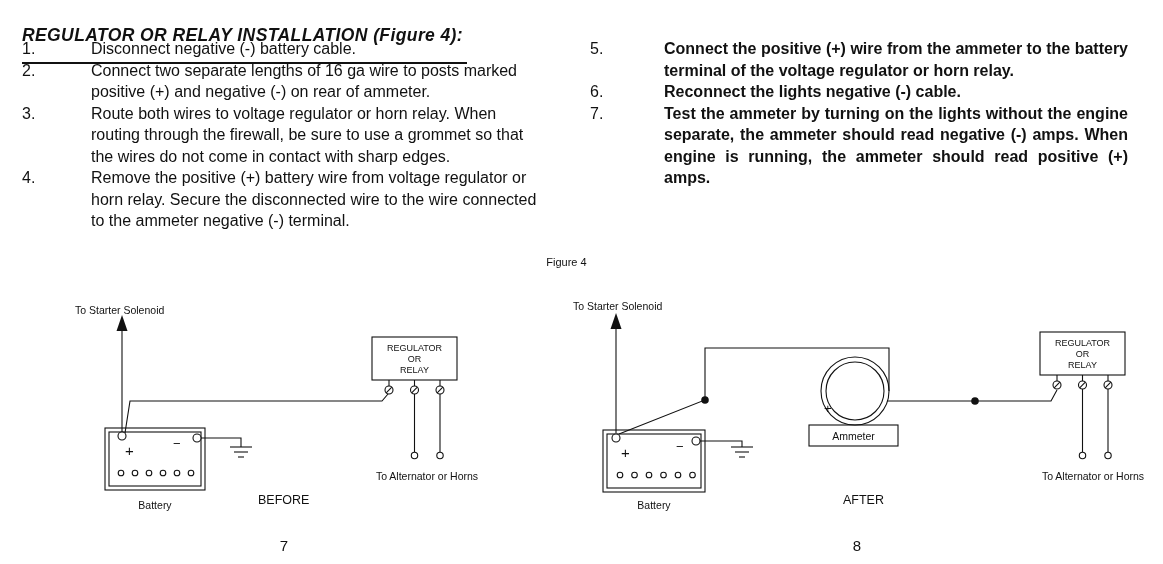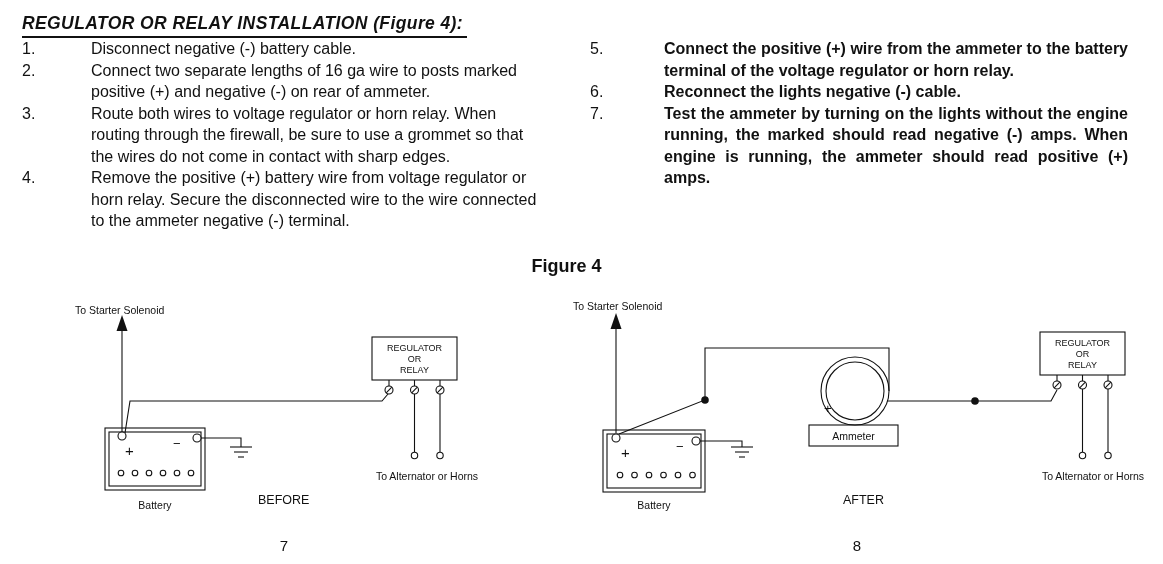--- a/index.html
+++ b/index.html
@@ -1,29 +1,29 @@
 <!DOCTYPE html>
 <html style="--ink: #111111; --paper: #ffffff;"><head>
 <meta charset="utf-8">
 <style>
   html,body{margin:0;padding:0;background:#fff;}
   .page{position:relative;width:1163px;height:564px;background:var(--paper,#ffffff);
         color:var(--ink,#111111);font-family:"Liberation Sans",sans-serif;overflow:hidden;}
-  .title{position:absolute;left:22px;top:13px;font-size:17.5px;font-weight:bold;font-style:italic;
-         letter-spacing:.4px;border-bottom:2px solid var(--ink,#111);padding:0 4px 2px 0;}
+  .title{position:absolute;left:22px;top:25px;font-size:17.5px;font-weight:bold;font-style:italic;
+         letter-spacing:.4px;border-bottom:2px solid var(--ink,#111);padding:0 4px 16px 0;}
   .col{position:absolute;top:38px;}
   .col-left{left:22px;width:523px;}
   .col-right{left:590px;width:538px;}
   .li{display:flex;font-size:16px;line-height:21.5px;}
   .num{flex:none;width:33px;}
   .col-right .num{width:38px;}
   .txt{flex:1;margin-left:36px;}
   .col-right .txt{text-align:justify;font-weight:bold;}
   .fig-caption{position:absolute;left:0;top:256px;width:1133px;text-align:center;
-               font-size:18px;font-weight:bold;}
+               font-size:11px;font-weight:normal;}
   .pageno{position:absolute;top:537px;font-size:15px;transform:translateX(-50%);}
   .pageno-left{left:284px;}
   .pageno-right{left:857px;}
   svg.fig{position:absolute;left:0;top:0;}
   .ln{stroke:var(--ink,#111);stroke-width:1.1;fill:none;}
   .dot{fill:var(--ink,#111);stroke:none;}
   .node{fill:#fff;stroke:var(--ink,#111);stroke-width:1.1;}
   svg text{fill:var(--ink,#111);stroke:none;font-family:"Liberation Sans",sans-serif;}
   .lbl{font-size:10.5px;}
   .reg{font-size:9px;text-anchor:middle;}
@@ -62,21 +62,21 @@
     <div class="li">
       <span class="num">5.</span>
       <span class="txt">Connect the positive (+) wire from the ammeter to the battery terminal of the voltage regulator or horn relay.</span>
     </div>
     <div class="li">
       <span class="num">6.</span>
       <span class="txt">Reconnect the lights negative (-) cable.</span>
     </div>
     <div class="li">
       <span class="num">7.</span>
-      <span class="txt">Test the ammeter by turning on the lights without the engine running, the marked should read negative (-) amps. When engine is running, the ammeter should read positive (+) amps.</span>
+      <span class="txt">Test the ammeter by turning on the lights without the engine separate, the ammeter should read negative (-) amps. When engine is running, the ammeter should read positive (+) amps.</span>
     </div>
   </div>
 
   <div class="fig-caption">Figure 4</div>
 
   <svg class="fig" width="1163" height="564" viewBox="0 0 1163 564">
 
     <g>
       <text class="lbl" x="75" y="314">To Starter Solenoid</text>
 

